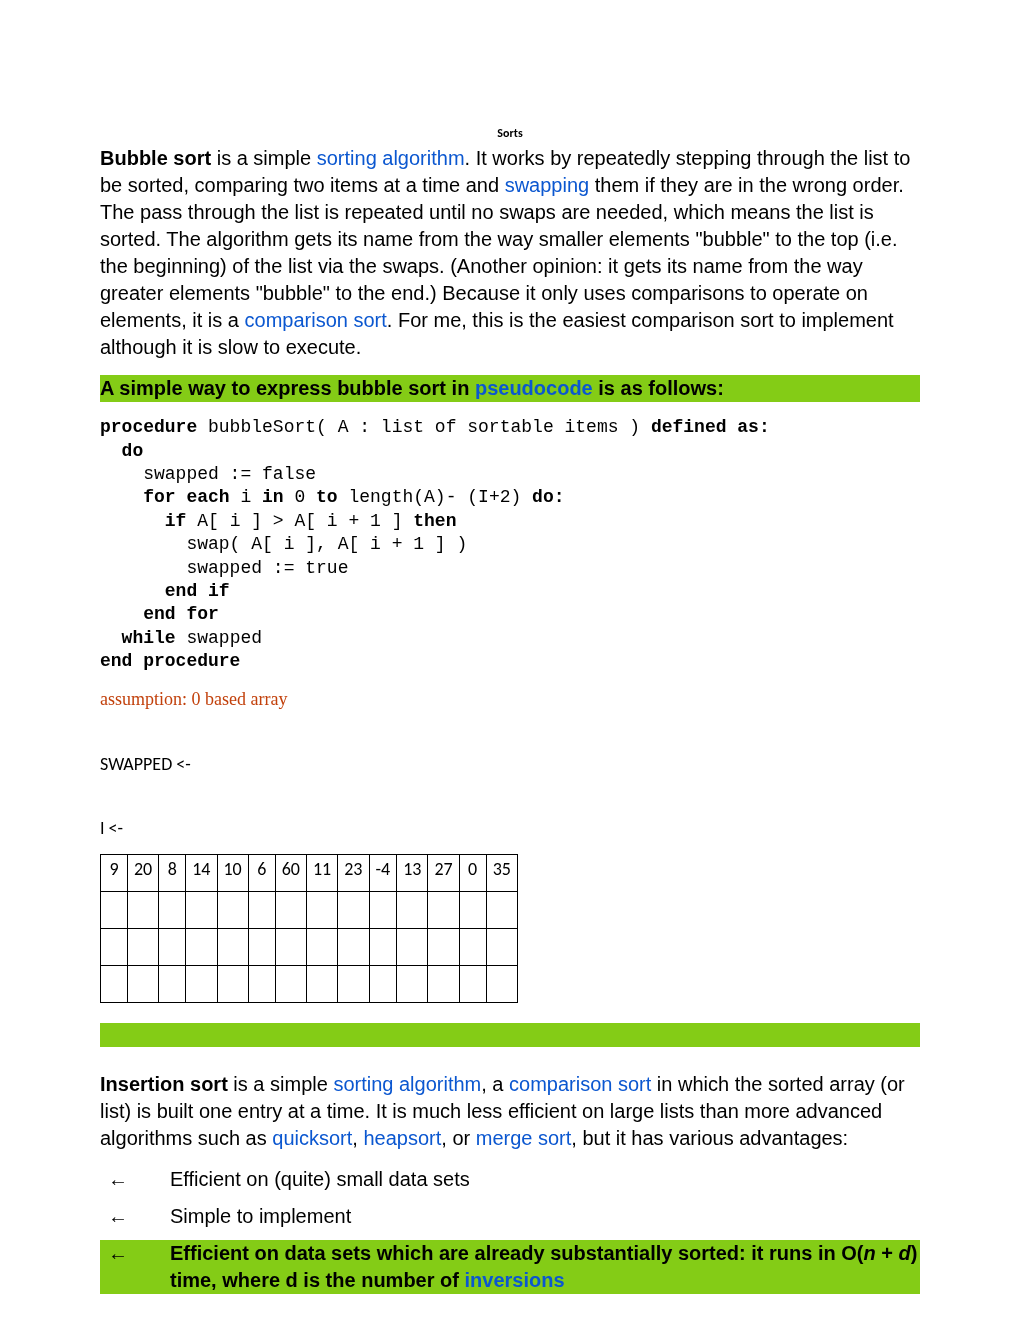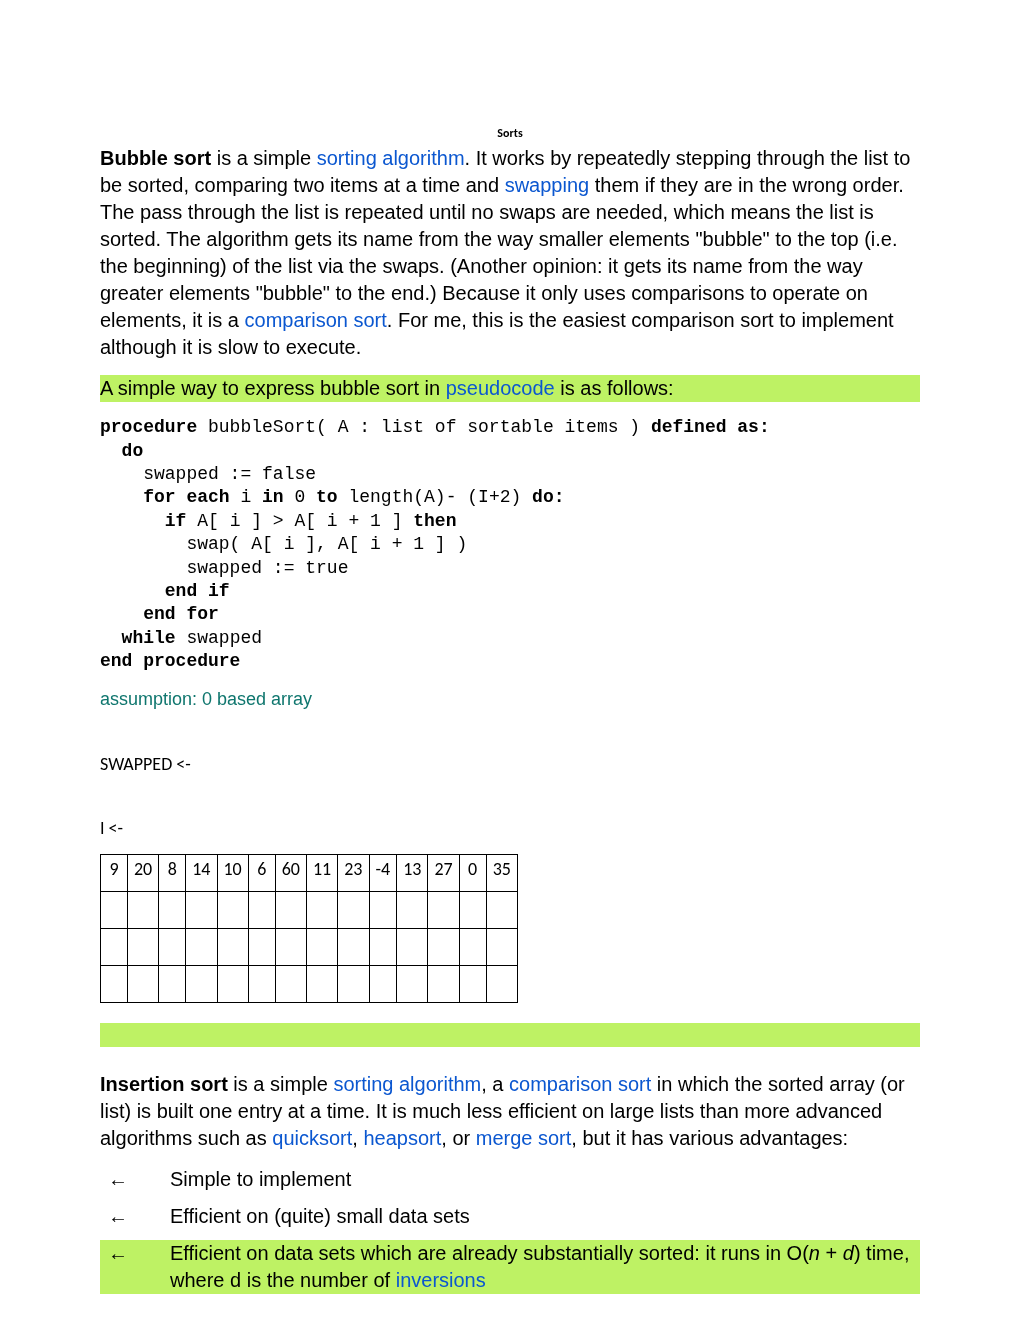--- a/index.html
+++ b/index.html
@@ -23,34 +23,35 @@
     margin-bottom: 4px;
   }
   a.link {
     color: #0b57d0;
     text-decoration: none;
   }
   .para {
     margin-bottom: 14px;
   }
   .shade {
-    background: #bef264;
+    background: #84cc16;
+    font-weight: bold;
   }
   pre.pseudo {
     font-family: "Courier New", Courier, monospace;
     font-size: 18px;
     margin: 0 0 14px 0;
     white-space: pre;
     line-height: 1.3;
   }
   pre.pseudo .kw { font-weight: bold; }
   .assump {
-    font-family: Liberation Sans, sans-serif;
-    font-size: 18px;
-    color: #0f766e;
+    font-family: Liberation Serif, serif;
+    font-size: 18px;
+    color: #c2410c;
   }
   .annot {
     font-family: Calibri, Arial, sans-serif;
     font-size: 18px;
     margin-top: 40px;
   }
   table.arr {
     border-collapse: collapse;
     margin-top: 14px;
   }
@@ -184,17 +185,17 @@
   </tbody>
     </table>
 
   <div class="divider shade"></div>
 
   <div class="para">
     <b>Insertion sort</b><span> is a simple </span><a class="link" href="#">sorting algorithm</a><span>, a </span><a class="link" href="#">comparison sort</a><span> in which the sorted array (or list) is built one entry at a time. It is much less efficient on large lists than more advanced algorithms such as </span><a class="link" href="#">quicksort</a><span>, </span><a class="link" href="#">heapsort</a><span>, or </span><a class="link" href="#">merge sort</a><span>, but it has various advantages:</span>
   </div>
 
   <ul class="advantages">
+    <li><span class="arrow">←</span><span>Efficient on (quite) small data sets</span></li>
     <li><span class="arrow">←</span><span>Simple to implement</span></li>
-    <li><span class="arrow">←</span><span>Efficient on (quite) small data sets</span></li>
     <li class="shade"><span class="arrow">←</span><span>Efficient on data sets which are already substantially sorted: it runs in O(</span><span class="ital">n</span><span> + </span><span class="ital">d</span><span>) time, where d is the number of </span><a class="link" href="#">inversions</a></li>
   </ul>
 </div>
 
 </body></html>

